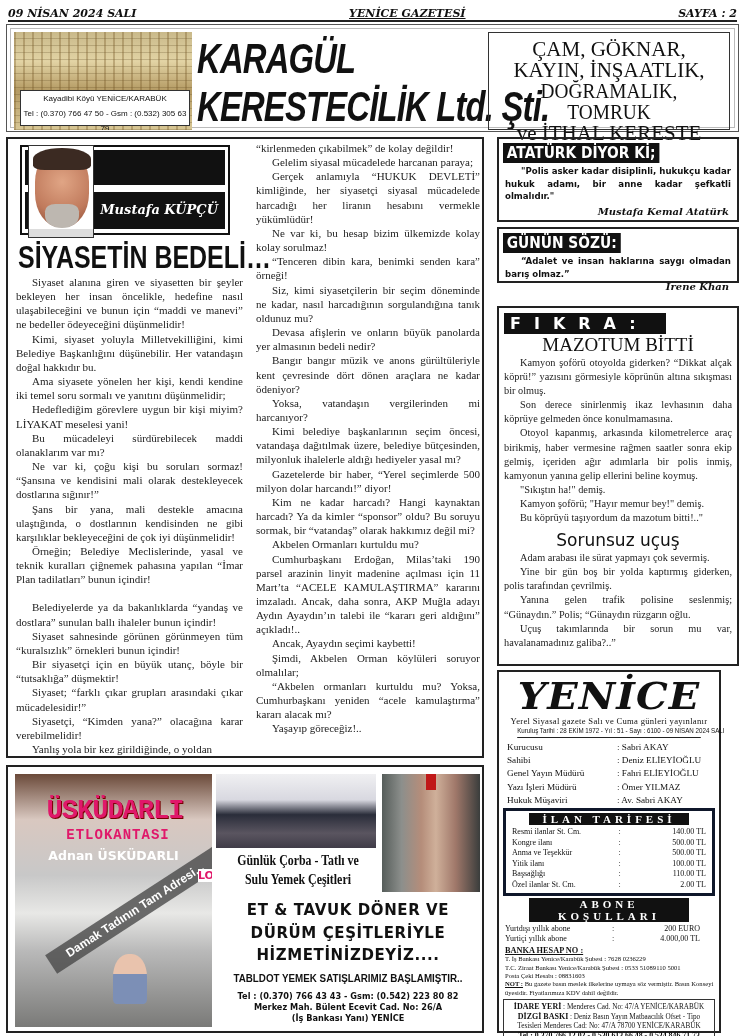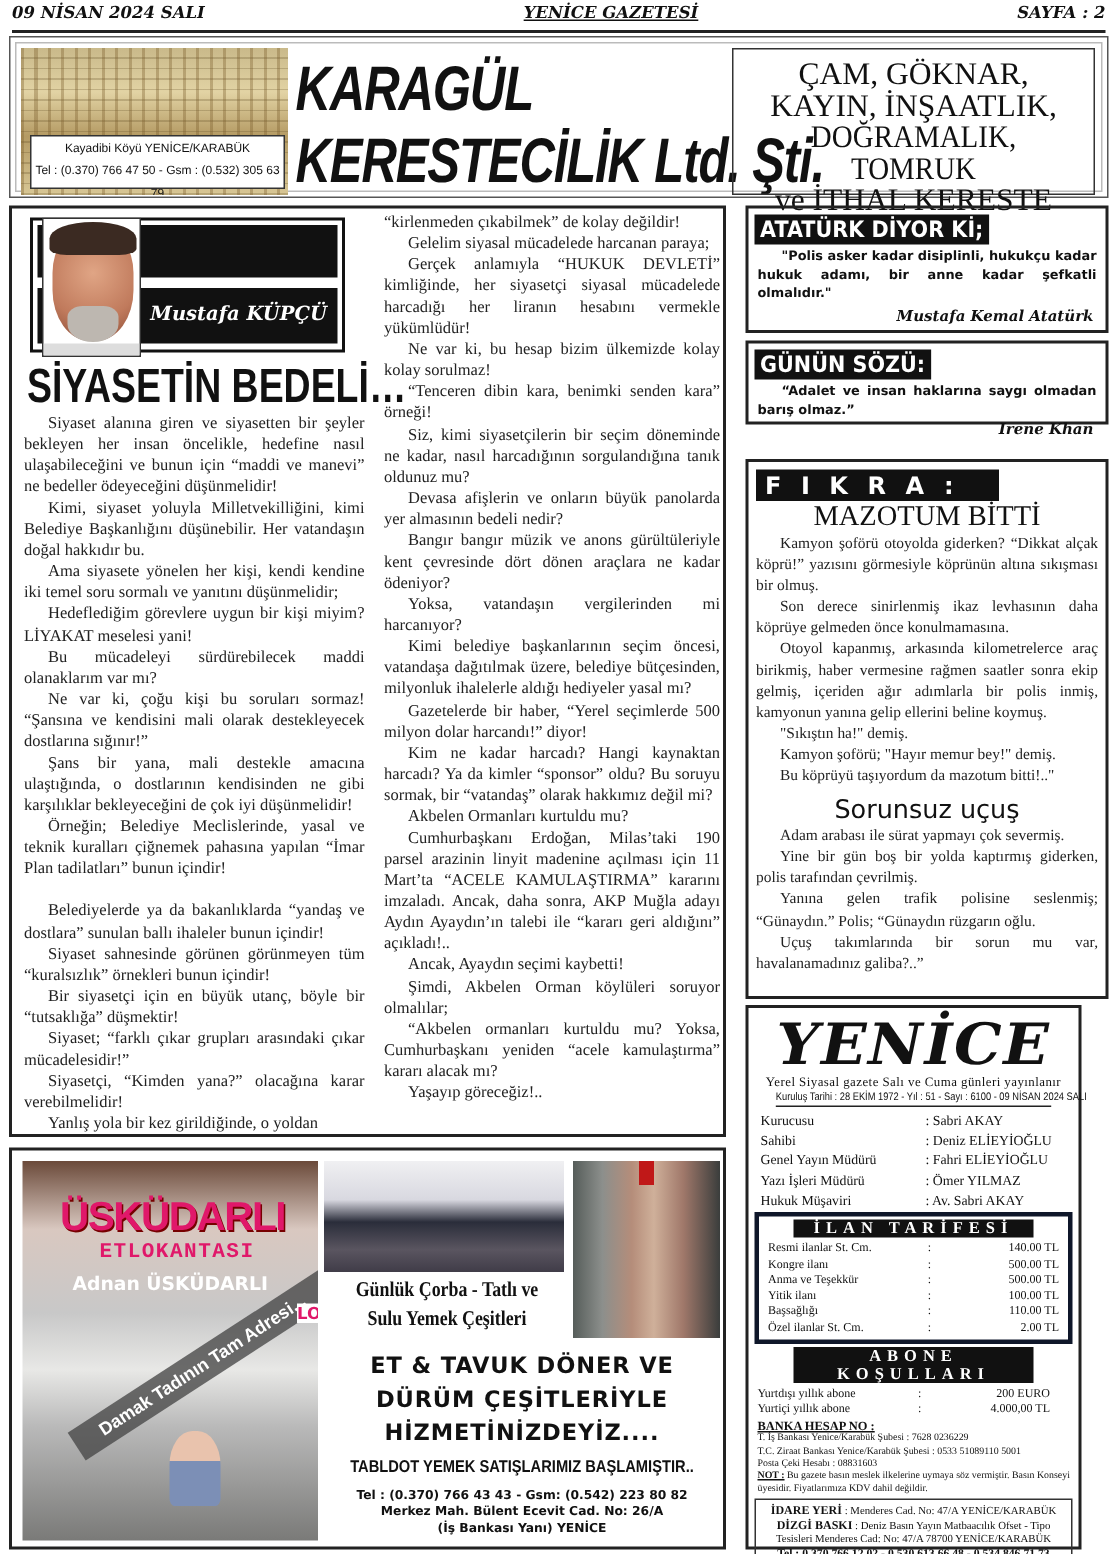--- a/index.html
+++ b/index.html
@@ -1,20 +1,20 @@
 <!DOCTYPE html>
 <html><head>
 <meta charset="utf-8">
 <style>
 *{box-sizing:border-box;margin:0;padding:0}
 html,body{width:745px;height:1036px;background:#fff;overflow:hidden}
 body{position:relative;font-family:"DejaVu Serif",serif;color:#111}
 .abs{position:absolute}
 
-.topbar{left:8px;top:2px;width:729px;height:20px;border-bottom:2px solid #222;font-family:"DejaVu Serif",serif;font-weight:bold;font-style:italic;font-size:11px;display:flex;justify-content:space-between;align-items:flex-start}
+.topbar{left:8px;top:2px;width:729px;height:20px;border-bottom:2px solid #222;font-family:"DejaVu Serif",serif;font-weight:bold;font-style:italic;font-size:11px;display:flex;justify-content:space-between;align-items:flex-end}
 .topbar .c{text-decoration:underline}
 
 .banner{left:6px;top:24px;width:733px;height:108px;border:1px solid #555;padding:3px}
 .banner-inner{position:relative;width:100%;height:100%;border:1px solid #bbb}
 .wood{position:absolute;left:3px;top:3px;width:178px;height:98px;background:linear-gradient(180deg,#c9b98a 0%,#e2d3a4 30%,#b49a63 60%,#d8c795 100%);overflow:hidden}
 .wood::before{content:"";position:absolute;inset:0;background:repeating-linear-gradient(90deg,rgba(120,90,40,.35) 0 2px,transparent 2px 9px),repeating-linear-gradient(0deg,rgba(90,70,30,.25) 0 1px,transparent 1px 7px)}
 .wood-cap{position:absolute;left:6px;bottom:4px;width:170px;height:36px;border:1px solid #333;background:#fff;font-family:"Liberation Sans",sans-serif;font-size:8px;text-align:center;line-height:15px;z-index:2}
 .kname{position:absolute;left:186px;top:6px;width:290px;font-family:"Liberation Sans",sans-serif;font-weight:bold;font-style:italic;letter-spacing:-1px;transform:scaleX(.78);transform-origin:left}
 .kname .l1{font-size:42px;line-height:48px;display:block}
 .kname .l2{font-size:42px;line-height:48px;display:block;white-space:nowrap}
@@ -65,21 +65,21 @@
 .rows .s{width:26px}
 .rows .v{width:62px;text-align:right}
 .bank{font-family:"Liberation Serif",serif;font-size:6.6px;line-height:8.4px;padding:2px 0 0 6px}
 .bank .h{font-size:8.3px;font-weight:bold;text-decoration:underline}
 .bank .n{font-weight:bold;text-decoration:underline}
 .idare{margin:2px 4px 0 4px;border:1px solid #333;font-family:"Liberation Serif",serif;font-size:7.2px;line-height:9px;text-align:center;padding:2px 1px}
 .idare b{font-size:8px}
 
 .adbox{left:6px;top:765px;width:478px;height:268px;border:2px solid #222;padding:3px}
 .photoL{position:absolute;left:7px;top:7px;width:197px;height:253px;background:linear-gradient(180deg,#6b4a3a 0%,#d9c8c0 18%,#c8c8c8 40%,#e8e8e6 55%,#b9b9b9 70%,#7a7a78 100%);overflow:hidden}
-.ubrand{position:absolute;left:2px;top:22px;width:196px;text-align:center;font-family:Liberation Sans, sans-serif;font-weight:bold;color:#e0186a;font-size:27px;letter-spacing:-1px;text-shadow:1px 1px 0 #700}
+.ubrand{position:absolute;left:2px;top:22px;width:196px;text-align:center;font-family:Liberation Mono, monospace;font-weight:bold;color:#e0186a;font-size:27px;letter-spacing:-1px;text-shadow:1px 1px 0 #700}
 .etlok{position:absolute;left:8px;top:53px;width:190px;text-align:center;font-family:Liberation Mono, monospace;font-weight:bold;color:#e0186a;font-size:14px;letter-spacing:1px}
 .adnan{position:absolute;left:0;top:74px;width:197px;text-align:center;font-family:"DejaVu Sans",sans-serif;font-weight:bold;color:#fff;font-size:12.5px}
 .banner-strip{position:absolute;left:20px;top:125px;width:200px;height:22px;background:rgba(70,70,70,.78);color:#fff;font-family:"Liberation Sans",sans-serif;font-weight:bold;font-size:12px;line-height:22px;text-align:center;transform:rotate(-33deg)}
 .lok{position:absolute;right:0;top:95px;width:14px;background:#fff;color:#e0186a;font-family:"DejaVu Sans",sans-serif;font-weight:bold;font-size:11px;line-height:13px;text-align:center}
 .chef{position:absolute;left:98px;top:180px;width:34px;height:50px;border-radius:45% 45% 10% 10%;background:linear-gradient(180deg,#e9c3ad 0 40%,#7c8fb6 40% 100%)}
 .photoM{position:absolute;left:208px;top:7px;width:160px;height:74px;background:linear-gradient(180deg,#f0f0f2 0%,#d8d8e0 35%,#2a2d3a 55%,#5a5560 80%,#403c48 100%)}
 .photoR{position:absolute;left:374px;top:7px;width:98px;height:118px;background:linear-gradient(90deg,#565d5a 0%,#8c8f8c 20%,#b58d7a 40%,#cfb09a 55%,#a0786a 75%,#3a3d3c 100%)}
 .photoR::before{content:"";position:absolute;left:44px;top:0;width:10px;height:16px;background:#c01818}
 .gunluk{position:absolute;left:206px;top:84px;width:168px;text-align:center;font-family:"Liberation Serif",serif;font-weight:bold;font-size:14px;line-height:19px;transform:scaleX(.85)}
 .etdoner{position:absolute;left:206px;top:132px;width:268px;text-align:center;font-family:"DejaVu Sans",sans-serif;font-weight:bold;font-size:15px;line-height:22.5px;letter-spacing:.6px}

